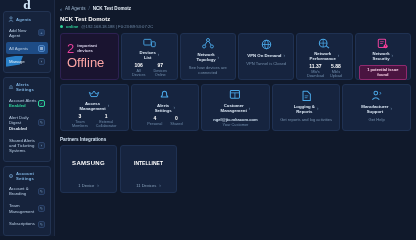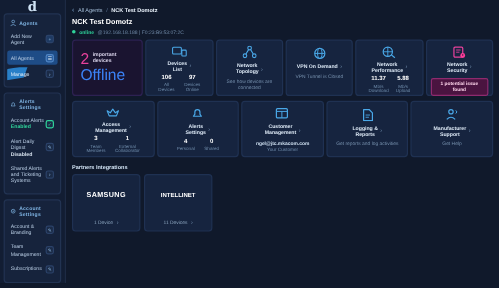--- a/index.html
+++ b/index.html
@@ -98,21 +98,21 @@
     display: flex; flex-direction: column; align-items: center;
     position: relative;
   }
   .card.offline {
     background: #1a1430; border-color: #2d2152;
     justify-content: center; align-items: flex-start; padding-left: 6px;
   }
   .off-top { display: flex; align-items: flex-start; gap: 3px; }
   .off-num { font-size: 13px; color: #e8419c; line-height: .9; font-weight: 300; }
   .off-lbl { font-size: 4.3px; color: #d9d3ea; line-height: 1.15; font-weight: bold; padding-top: 1px;}
-  .off-big { font-size: 13px; color: #3b82f6; line-height: 1.05; margin-top: 1px; font-weight: 400;}
+  .off-big { font-size: 13px; color: #fca5a5; line-height: 1.05; margin-top: 1px; font-weight: 400;}
 
   .card-icon { height: 13px; display: flex; align-items: center; justify-content: center; }
   .card-title-row { display: flex; align-items: center; justify-content: center; gap: 2px; margin-top: 2px; width: 100%; }
   .card-title { font-size: 4.3px; color: #dce8f5; font-weight: bold; text-align: center; line-height: 1.2; }
   .arrow { font-size: 4.5px; color: #6f8cab; }
   .card-sub { font-size: 4.1px; color: #7690ad; text-align: center; margin-top: 3px; line-height: 1.25; padding: 0 2px;}
   .stats { display: flex; justify-content: center; gap: 8px; margin-top: 3px; width: 100%; }
   .stat { text-align: center; }
   .stat-num { font-size: 5px; color: #ffffff; font-weight: bold; line-height: 1.1; }
   .stat-lbl { font-size: 3.8px; color: #6f8cab; line-height: 1.2; margin-top: .5px; }

